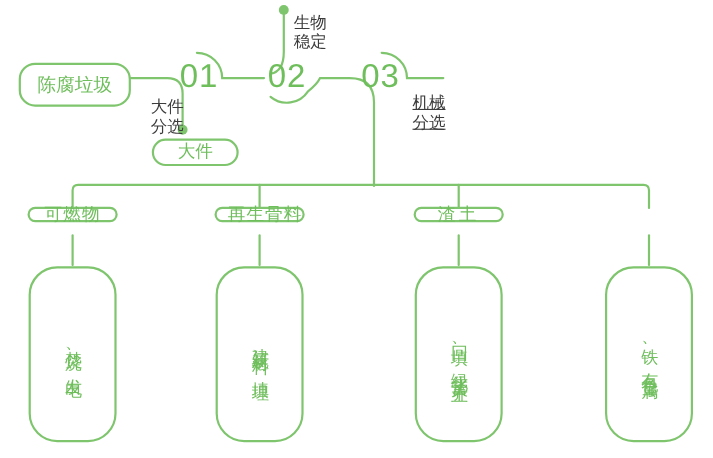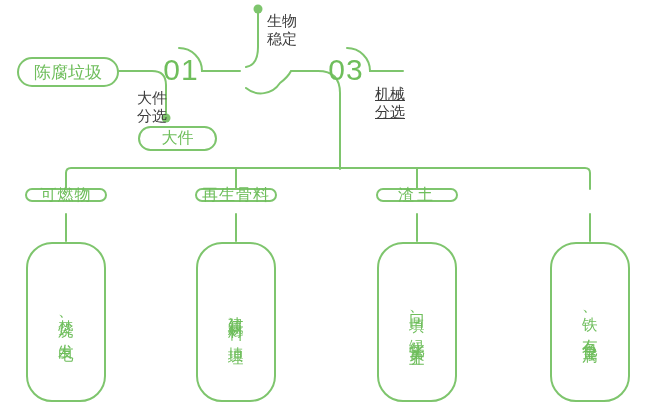--- a/index.html
+++ b/index.html
@@ -14,25 +14,25 @@
   }
   svg.wires{position:absolute;left:0;top:0;width:648px;height:416px;}
   svg.wires path{fill:none;stroke:var(--g);stroke-width:2;stroke-linecap:round;}
   svg.wires circle{fill:var(--g);stroke:none;}
 
   .pill{
     position:absolute;border:2px solid var(--g);border-radius:16px;background:#fff;
     display:flex;align-items:center;justify-content:center;
     color:var(--gt);box-sizing:border-box;white-space:nowrap;
   }
-  .pill.source{left:17px;top:57px;width:102px;height:30px;font-size:17px;border-radius:15px;}
+  .pill.source{left:17px;top:57px;width:102px;height:40px;font-size:17px;border-radius:15px;}
   .pill.bulky{left:138px;top:126px;width:79px;height:25px;font-size:16px;border-radius:13px;}
   .pill.cat{top:188px;width:82px;height:14px;font-size:16px;border-radius:14px;letter-spacing:1px;}
   .cat.p1{left:25px;}
-  .cat.p2{left:195px;}
+  .cat.p2{left:195px;justify-content:flex-end;}
   .cat.p3{left:376px;letter-spacing:3px;}
   .cat.p4{left:549px;letter-spacing:0;}
 
   .num{
     position:absolute;top:54px;width:52px;text-align:center;
     font-size:30px;line-height:32px;color:var(--gt);letter-spacing:1px;
   }
   .num.n1{left:155px;}
   .num.n2{left:235px;}
   .num.n3{left:320px;}
@@ -84,20 +84,21 @@
     <path d="M 236,214 V 241"></path>
     <path d="M 417,214 V 241"></path>
     <path d="M 590,214 V 241"></path>
   </svg>
 
   <div class="pill source">
     <span>陈腐垃圾</span>
   </div>
 
   <div class="num n1">01</div>
+  <div class="num n2">02</div>
   <div class="num n3">03</div>
 
   <div class="steplabel lbl-bulky">
     <span>大件</span>
     <span>分选</span>
   </div>
   <div class="steplabel lbl-bio">
     <span>生物</span>
     <span>稳定</span>
   </div>

